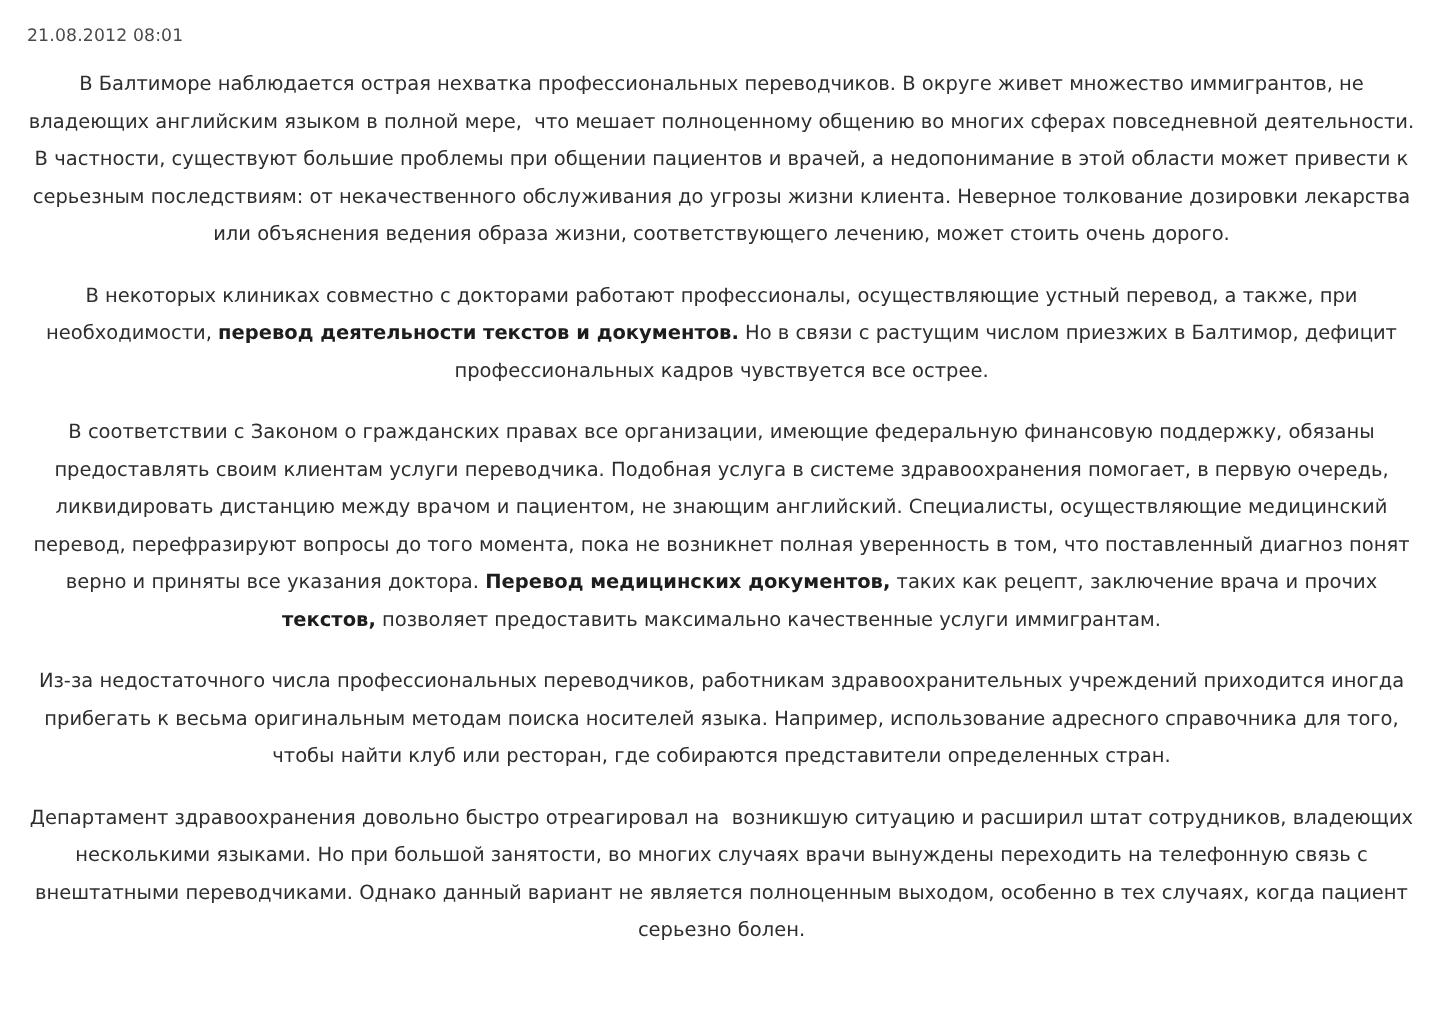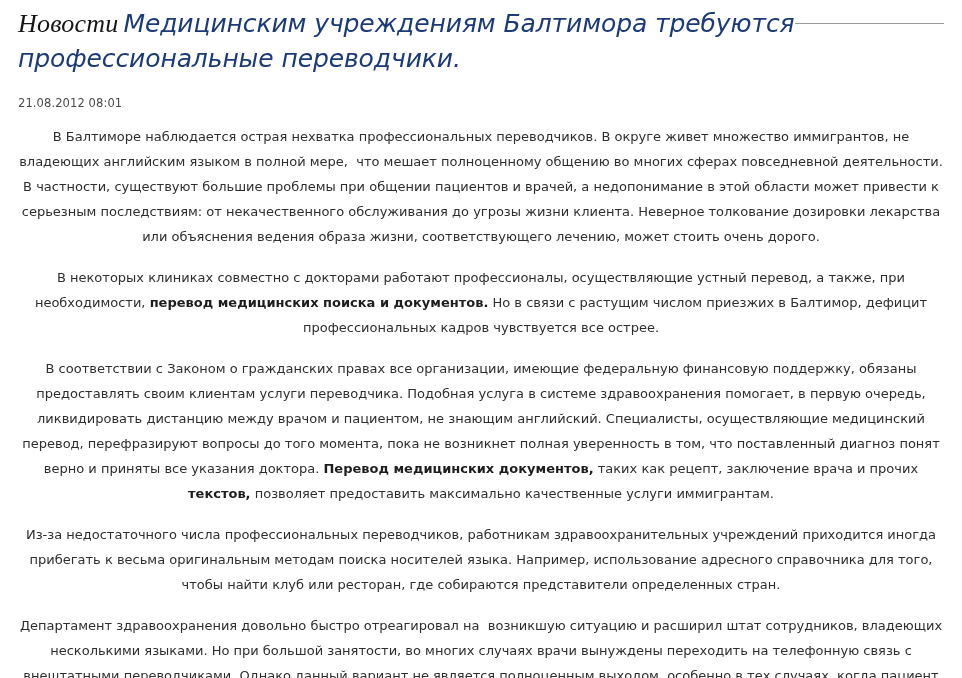--- a/index.html
+++ b/index.html
@@ -92,33 +92,24 @@
   .article-body b {
     font-weight: bold;
     color: #1d1d1d;
   }
 </style>
 </head>
 <body>
 
 <div class="page">
 
-  <div class="header">
-    <div class="header-rule"></div>
-    <div class="header-line">
-      <span class="section-label">Новости</span><span class="article-title title-part">Медицинским учреждениям Балтимора требуются</span>
-    </div>
-    <div class="header-line">
-      <span class="article-title title-part">профессиональные переводчики.</span>
-    </div>
-  </div>
 
   <div class="article-date">21.08.2012 08:01</div>
 
   <div class="article-body">
       <p><span>В Балтиморе наблюдается острая нехватка профессиональных переводчиков. В округе живет множество иммигрантов, не владеющих английским языком в полной мере,  что мешает полноценному общению во многих сферах повседневной деятельности. В частности, существуют большие проблемы при общении пациентов и врачей, а недопонимание в этой области может привести к серьезным последствиям: от некачественного обслуживания до угрозы жизни клиента. Неверное толкование дозировки лекарства или объяснения ведения образа жизни, соответствующего лечению, может стоить очень дорого.</span></p>
-      <p><span>В некоторых клиниках совместно с докторами работают профессионалы, осуществляющие устный перевод, а также, при необходимости, </span><b>перевод медицинских поиска и документов.</b><span> Но в связи с растущим числом приезжих в Балтимор, дефицит профессиональных кадров чувствуется все острее.</span></p>
+      <p><span>В некоторых клиниках совместно с докторами работают профессионалы, осуществляющие устный перевод, а также, при необходимости, </span><b>перевод деятельности текстов и документов.</b><span> Но в связи с растущим числом приезжих в Балтимор, дефицит профессиональных кадров чувствуется все острее.</span></p>
       <p><span>В соответствии с Законом о гражданских правах все организации, имеющие федеральную финансовую поддержку, обязаны предоставлять своим клиентам услуги переводчика. Подобная услуга в системе здравоохранения помогает, в первую очередь, ликвидировать дистанцию между врачом и пациентом, не знающим английский. Специалисты, осуществляющие медицинский перевод, перефразируют вопросы до того момента, пока не возникнет полная уверенность в том, что поставленный диагноз понят верно и приняты все указания доктора. </span><b>Перевод медицинских документов,</b><span> таких как рецепт, заключение врача и прочих </span><b>текстов,</b><span> позволяет предоставить максимально качественные услуги иммигрантам.</span></p>
       <p><span>Из-за недостаточного числа профессиональных переводчиков, работникам здравоохранительных учреждений приходится иногда прибегать к весьма оригинальным методам поиска носителей языка. Например, использование адресного справочника для того, чтобы найти клуб или ресторан, где собираются представители определенных стран.</span></p>
       <p><span>Департамент здравоохранения довольно быстро отреагировал на  возникшую ситуацию и расширил штат сотрудников, владеющих несколькими языками. Но при большой занятости, во многих случаях врачи вынуждены переходить на телефонную связь с внештатными переводчиками. Однако данный вариант не является полноценным выходом, особенно в тех случаях, когда пациент серьезно болен.</span></p>
     </div>
 
 </div>
 
 </body></html>

